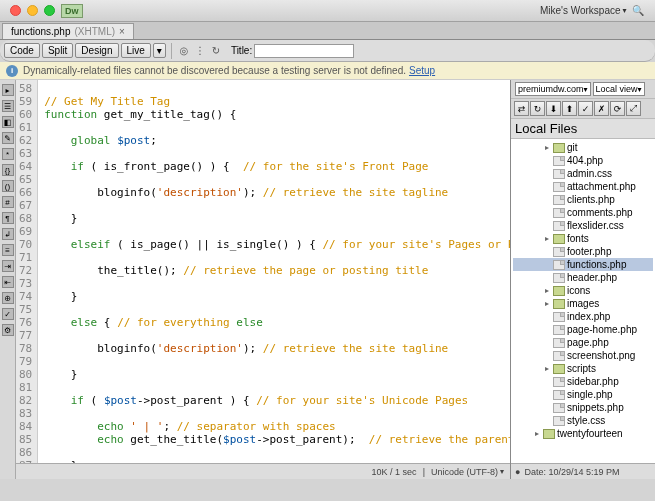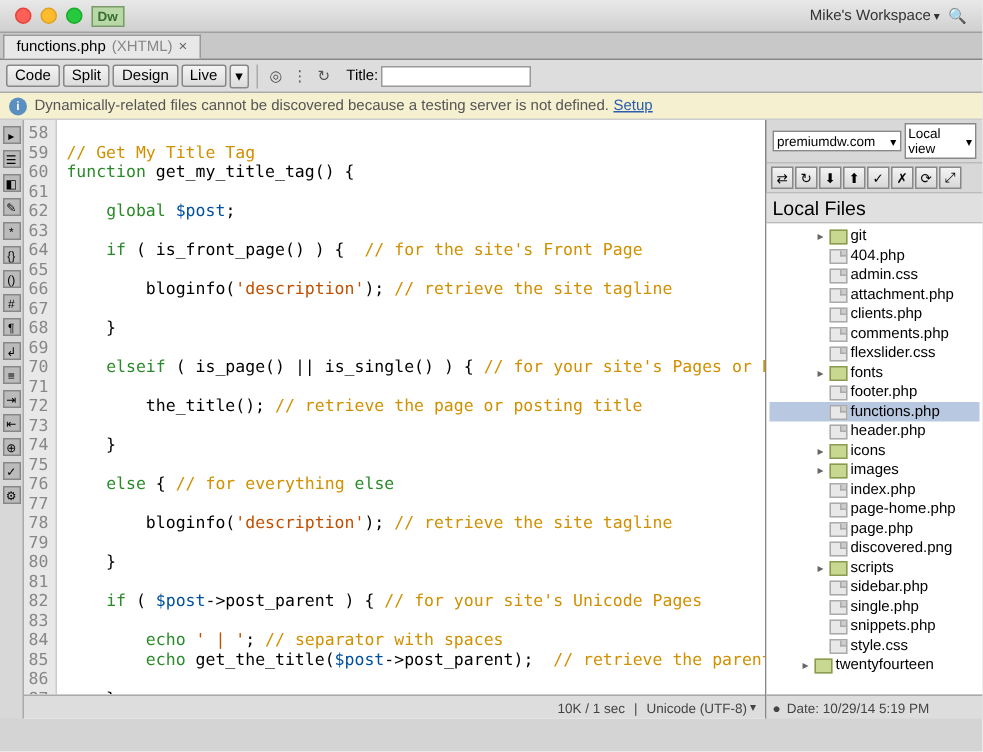--- a/index.html
+++ b/index.html
@@ -7,42 +7,42 @@
 .titlebar { height:22px; background:linear-gradient(#e8e8e8,#d0d0d0); display:flex; align-items:center; padding:0 10px; border-bottom:1px solid #a0a0a0;justify-content:center; }
 .traffic { display:flex; gap:6px; }
 .dot { width:11px; height:11px; border-radius:50%; }
 .dot.red{background:#ff5f56;border:1px solid #e0443e;} .dot.yellow{background:#ffbd2e;border:1px solid #dea123;} .dot.green{background:#27c93f;border:1px solid #1aab29;}
 .dwlogo { margin-left:6px; font-weight:bold; color:#3a6e2e; background:#b8d8a8; padding:1px 3px; border:1px solid #7a9a6a; font-size:9px;}
 .workspace { margin-left:auto; font-size:10px; color:#333; display:flex; align-items:center; gap:2px;}
 .chev { font-size:8px; }
 .tabbar { height:18px; background:#c8c8c8; display:flex; align-items:flex-end; border-bottom:1px solid #888;}
 .tab { background:#e8e8e8; border:1px solid #999; border-bottom:none; padding:2px 8px; font-size:10px; display:flex; align-items:center; gap:4px; margin-left:2px;}
 .tab .x { color:#666; cursor:pointer;}
-.toolbar { height:22px; background:#ddd; display:flex; align-items:center; gap:2px; padding:0 4px; border-bottom:1px solid #aaa;}
+.toolbar { height:22px; background:#ddd; display:flex; align-items:center; gap:2px; padding:0 4px; border-bottom:1px solid #aaa;border-radius:10px;}
 .btn { background:linear-gradient(#f4f4f4,#dcdcdc); border:1px solid #888; padding:1px 5px; font-size:10px; border-radius:2px; cursor:pointer;}
 .btn.small { padding:1px 3px;}
 .sep { width:1px; height:16px; background:#aaa; margin:0 3px;}
 .ticon { width:14px; height:14px; display:flex; align-items:center; justify-content:center; color:#555; font-size:10px;}
 .titleinput { width:100px; height:14px; border:1px solid #999; background:#fff;}
 .notice { height:18px; background:#f5f0d0; border-bottom:1px solid #ccc; display:flex; align-items:center; padding:0 6px; font-size:10px; color:#555;}
 .notice .i { width:12px;height:12px;border-radius:50%;background:#5a8fc0;color:#fff;display:flex;align-items:center;justify-content:center;font-size:8px;margin-right:5px;font-weight:bold;}
 .notice a { color:#2a5db0; text-decoration:underline; margin-left:3px;}
 .main { display:flex; height:399px;}
 .leftbar { width:16px; background:#d8d8d8; border-right:1px solid #aaa; display:flex; flex-direction:column; align-items:center; padding-top:4px; gap:4px;}
 .leftbar .li { width:12px; height:12px; background:#bbb; border:1px solid #888; font-size:8px; display:flex; align-items:center; justify-content:center;}
 .editor { flex:1; display:flex; flex-direction:column; background:#fff; min-width:0;}
 .codewrap { flex:1; display:flex; overflow:hidden; font-family:Monaco,Consolas,monospace; font-size:11px; line-height:13px;}
 .gutter { background:#e8e8e8; color:#888; text-align:right; padding:2px 5px 2px 3px; border-right:1px solid #ccc; user-select:none;}
 .code { padding:2px 6px; white-space:pre; overflow:hidden; flex:1;} .var{color:#0050a0;} .str{color:#c05000;} .cmt2{color:#d09000;} .ctrl{color:#2a8a2a;}
 .statusbar { height:16px; background:#ddd; border-top:1px solid #aaa; display:flex; align-items:center; justify-content:flex-end; padding:0 6px; font-size:9px; color:#444;}
 .panel { width:145px; background:#d8d8d8; border-left:1px solid #888; display:flex; flex-direction:column;}
 .ptabs { display:flex; background:#c8c8c8; height:18px;}
 .ptab { padding:2px 6px; font-size:10px; border-right:1px solid #aaa; background:#ddd;}
 .prow { display:flex; align-items:center; gap:2px; padding:2px 4px; border-bottom:1px solid #bbb;}
-.select { border:1px solid #888; background:#fff; font-size:9px; padding:1px 2px; display:flex; align-items:center; gap:10px;}
+.select { border:1px solid #888; background:#fff; font-size:9px; padding:1px 2px; display:flex; align-items:center; gap:0;}
 .pbtns { display:flex; gap:1px; padding:2px 3px; border-bottom:1px solid #bbb;}
 .pbtn { width:15px; height:15px; background:linear-gradient(#f4f4f4,#d8d8d8); border:1px solid #888; font-size:9px; display:flex;align-items:center;justify-content:center;}
 .lflabel { padding:2px 4px; font-size:13px; border-bottom:1px solid #bbb; background:#e0e0e0;}
 .tree { flex:1; overflow:auto; background:#fff; font-size:10px; padding:2px 2px;}
 .trow { display:flex; align-items:center; height:13px; gap:2px; padding-left:2px; white-space:nowrap;}
 .trow.sel { background:#b8c8e0;}
 .tw { width:8px; text-align:center; color:#666; font-size:8px;}
 .ficon { width:12px; height:10px; display:inline-block;}
 .fold { background:#c8d890; border:1px solid #8a9a50;}
 .file { background:#e8e8e8; border:1px solid #aaa; position:relative;}
@@ -261,21 +261,21 @@
           <span>page-home.php</span>
         </div>
         <div class="trow" style="padding-left: 30px;">
           <span class="tw"></span>
           <span class="ficon file"></span>
           <span>page.php</span>
         </div>
         <div class="trow" style="padding-left: 30px;">
           <span class="tw"></span>
           <span class="ficon file"></span>
-          <span>discovered.png</span>
+          <span>screenshot.png</span>
         </div>
         <div class="trow" style="padding-left: 30px;">
           <span class="tw">▸</span>
           <span class="ficon fold"></span>
           <span>scripts</span>
         </div>
         <div class="trow" style="padding-left: 30px;">
           <span class="tw"></span>
           <span class="ficon file"></span>
           <span>sidebar.php</span>

